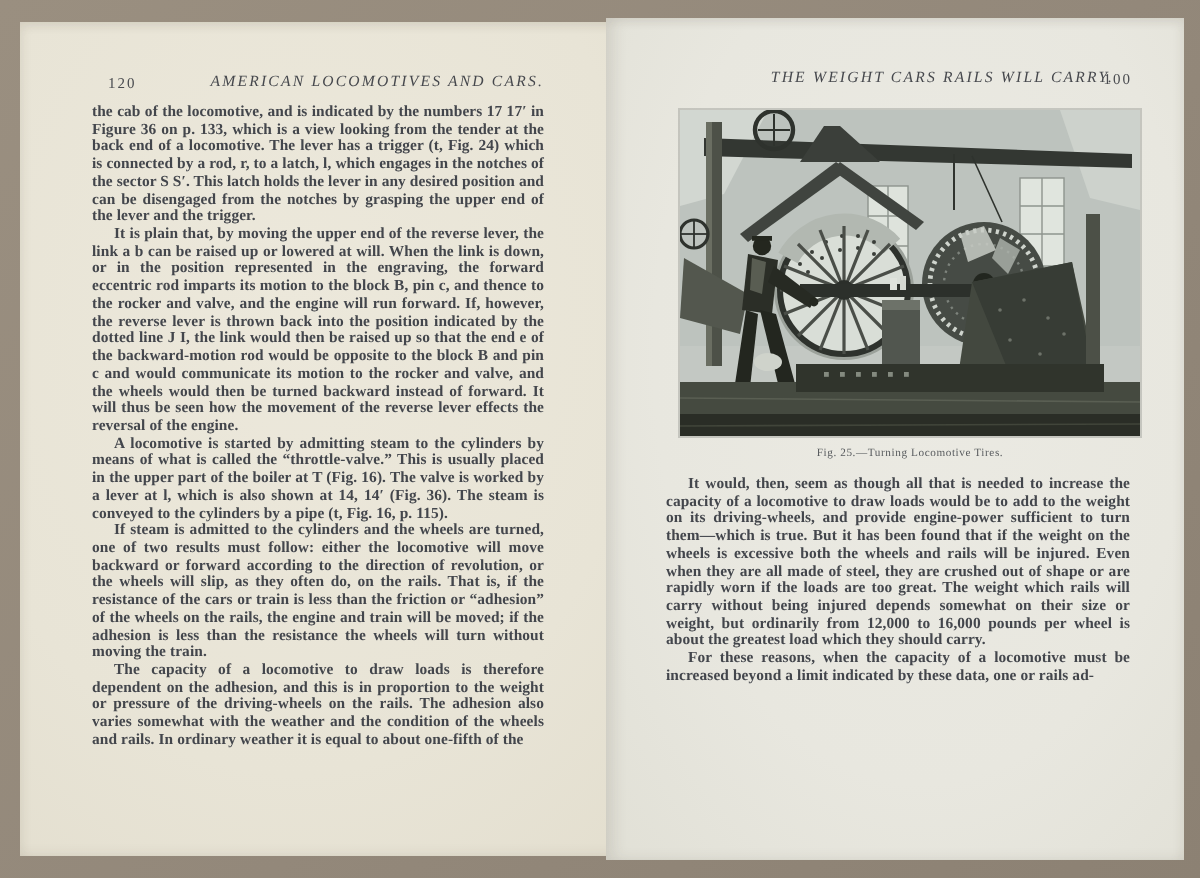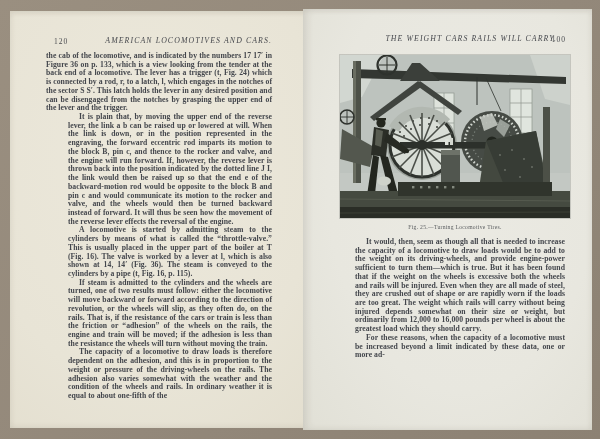--- a/index.html
+++ b/index.html
@@ -40,21 +40,21 @@
   .body-text {
     position: absolute;
     font-size: 7.7px; line-height: 8.72px;
     text-align: justify; color: #43464c;
     letter-spacing: 0.05px;
     font-weight: bold;
   }
   .body-text-left { left: 36px; top: 41px; width: 226px; }
   .body-text-right { left: 30px; top: 229px; width: 232px; }
   .body-text p { margin: 0; }
-  .body-text p.indent { text-indent: 11px; margin-left: 22px; }
+  .body-text p.indent { text-indent: 11px; }
   .figure-block {
     position: absolute; left: 37px; top: 46px; width: 230px; height: 163px;
     box-shadow: 0 0 0 1px rgba(90,95,90,0.25);
   }
   .figure-block svg { display: block; }
   .figure-caption {
     position: absolute; left: 37px; top: 215px; width: 230px;
     text-align: center; font-size: 5.6px; color: #585b5e; letter-spacing: 0.3px;
   }
 </style>
@@ -212,15 +212,15 @@
         <ellipse cx="44" cy="126" rx="7" ry="4.5" fill="#cfd3cb"></ellipse>
         <line x1="0" y1="144" x2="230" y2="146" stroke="#5a5f53" stroke-width="0.8"></line>
         <line x1="0" y1="158" x2="230" y2="157" stroke="#41453a" stroke-width="0.8"></line>
       </g>
     </svg>
   </div>
   <div class="figure-caption">Fig. 25.—Turning Locomotive Tires.</div>
 
   <div class="body-text body-text-right">
     <p class="indent">It would, then, seem as though all that is needed to increase the capacity of a locomotive to draw loads would be to add to the weight on its driving-wheels, and provide engine-power sufficient to turn them—which is true.  But it has been found that if the weight on the wheels is excessive both the wheels and rails will be injured.  Even when they are all made of steel, they are crushed out of shape or are rapidly worn if the loads are too great.  The weight which rails will carry without being injured depends somewhat on their size or weight, but ordinarily from 12,000 to 16,000 pounds per wheel is about the greatest load which they should carry.</p>
-    <p class="indent">For these reasons, when the capacity of a locomotive must be increased beyond a limit indicated by these data, one or more ad-</p>
+    <p class="indent">For these reasons, when the capacity of a locomotive must be increased beyond a limit indicated by these data, one or rails ad-</p>
   </div>
 </div>
 
 </body></html>

